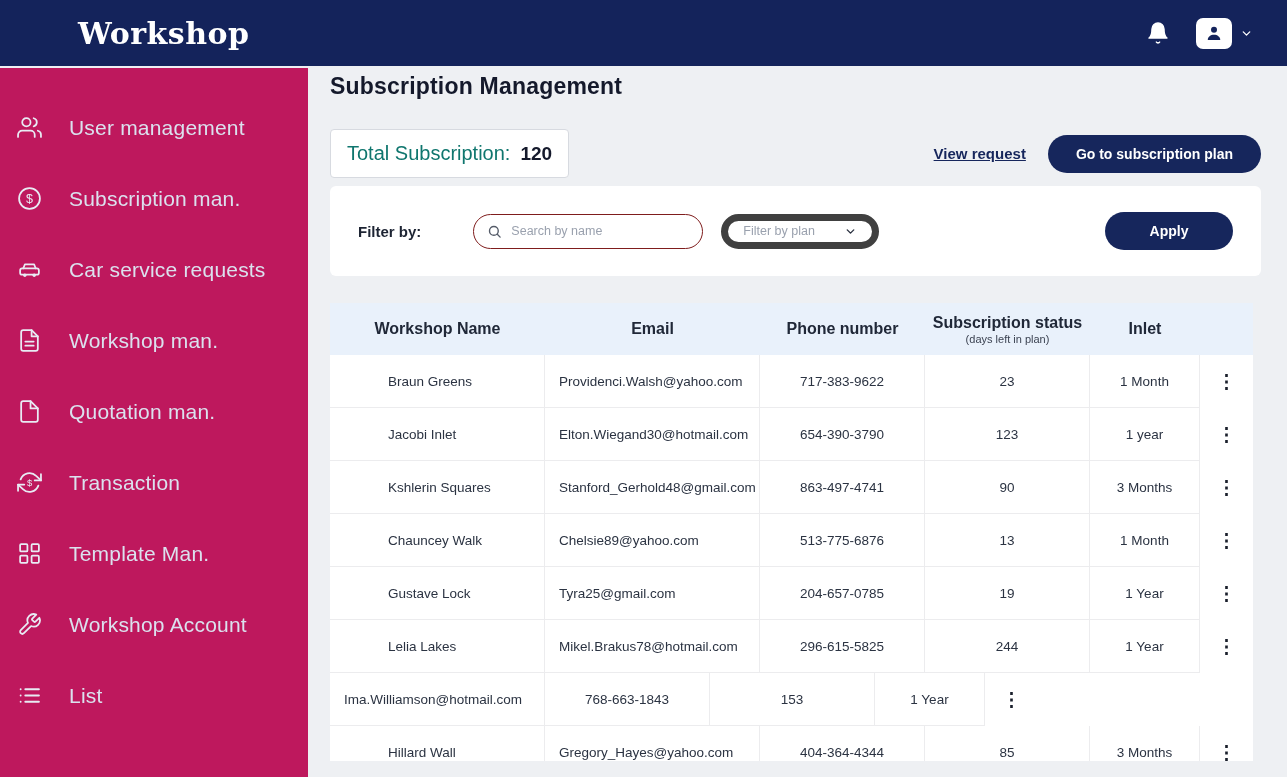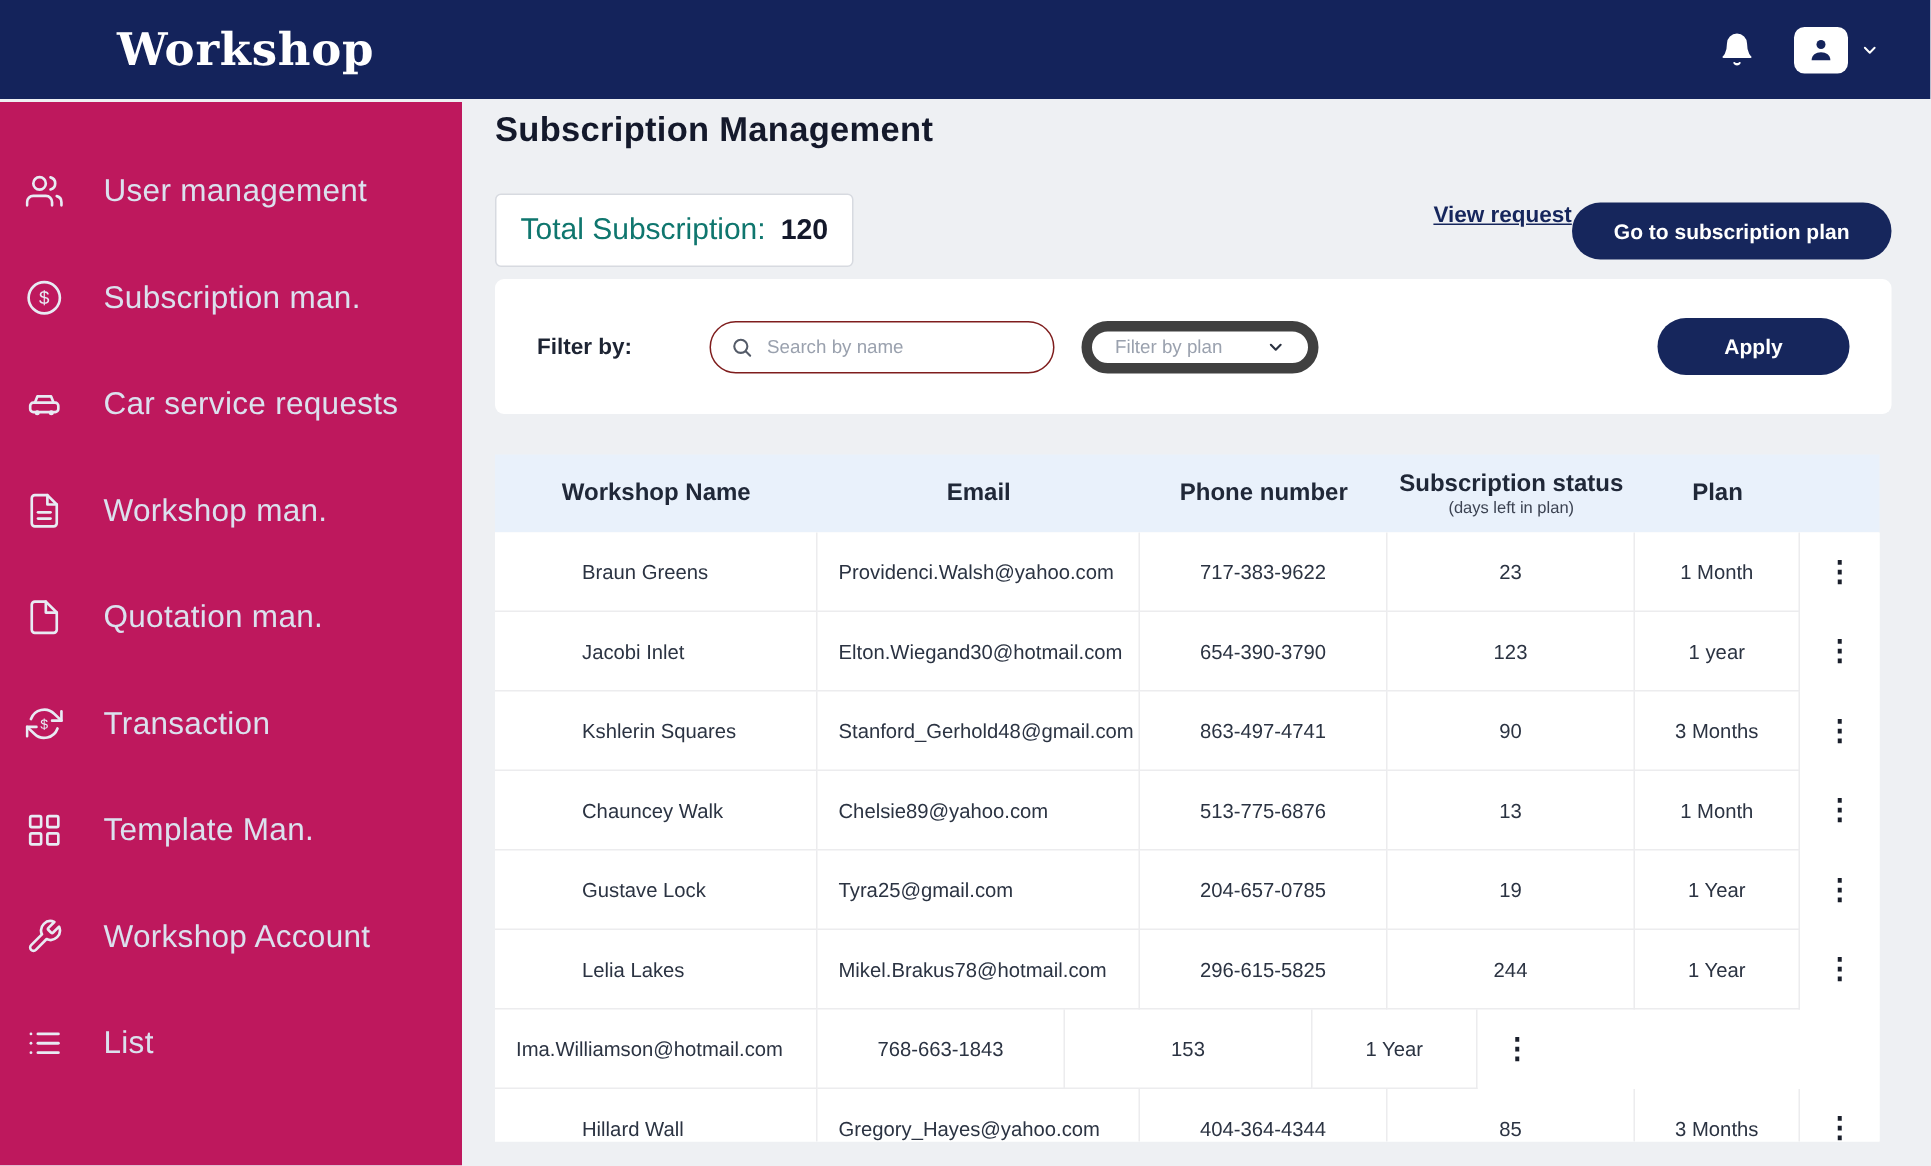--- a/index.html
+++ b/index.html
@@ -42,21 +42,21 @@
   }
   .page-title { font-size: 23px; font-weight: 700; color: #14192b; letter-spacing: 0.2px; }
 
   .top-row { display: flex; align-items: center; margin-top: 29px; }
   .total-box {
     display: inline-flex; align-items: baseline; gap: 10px; background: #fff;
     border: 1px solid #d7dae0; border-radius: 4px; padding: 12px 16px; min-width: 205px;
   }
   .total-label { font-size: 20px; color: #0f766e; }
   .total-value { font-size: 19px; color: #14192b; font-weight: 600; }
-  .top-row-right { margin-left: auto; display: flex; }
+  .top-row-right { margin-left: auto; display: flex; align-items: center; gap: 22px; }
   .view-request {
     color: #16265c; font-size: 15px; font-weight: 700; text-decoration: underline; cursor: pointer;
   }
   .btn-primary {
     background: #16265c; color: #fff; border: none; border-radius: 22px;
     height: 38px; padding: 0 28px; font-size: 14px; font-weight: 600;
     font-family: "Liberation Sans", sans-serif; cursor: pointer;
   }
 
   
@@ -285,21 +285,21 @@
 
   <div class="table">
     <div class="thead">
       <div class="hcell w-name">Workshop Name</div>
       <div class="hcell w-email">Email</div>
       <div class="hcell w-phone">Phone number</div>
       <div class="hcell w-status">
         <span>Subscription status</span>
         <span class="hsub">(days left in plan)</span>
       </div>
-      <div class="hcell w-plan">Plan</div>
+      <div class="hcell w-plan">Inlet</div>
       <div class="hcell w-kebab"></div>
     </div>
     <div class="tbody">
   <div class="trow">
     <div class="cell c-name  w-name">Braun Greens</div>
     <div class="cell c-email w-email">Providenci.Walsh@yahoo.com</div>
     <div class="cell c-phone w-phone">717-383-9622</div>
     <div class="cell c-status w-status">23</div>
     <div class="cell c-plan  w-plan">1 Month</div>
     <div class="cell c-kebab w-kebab">

